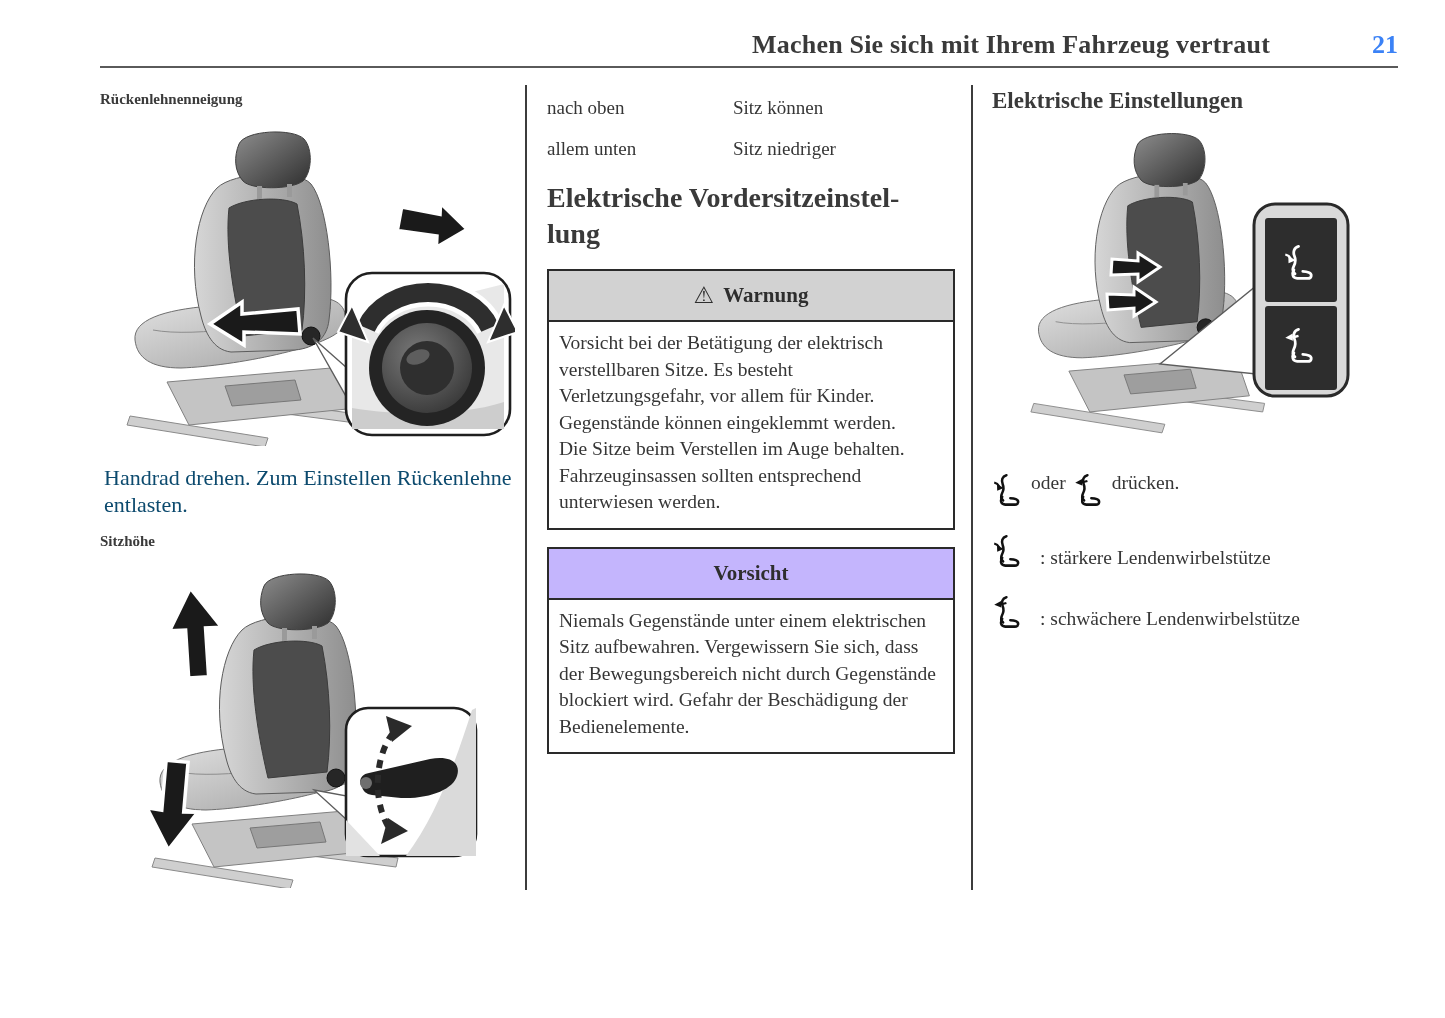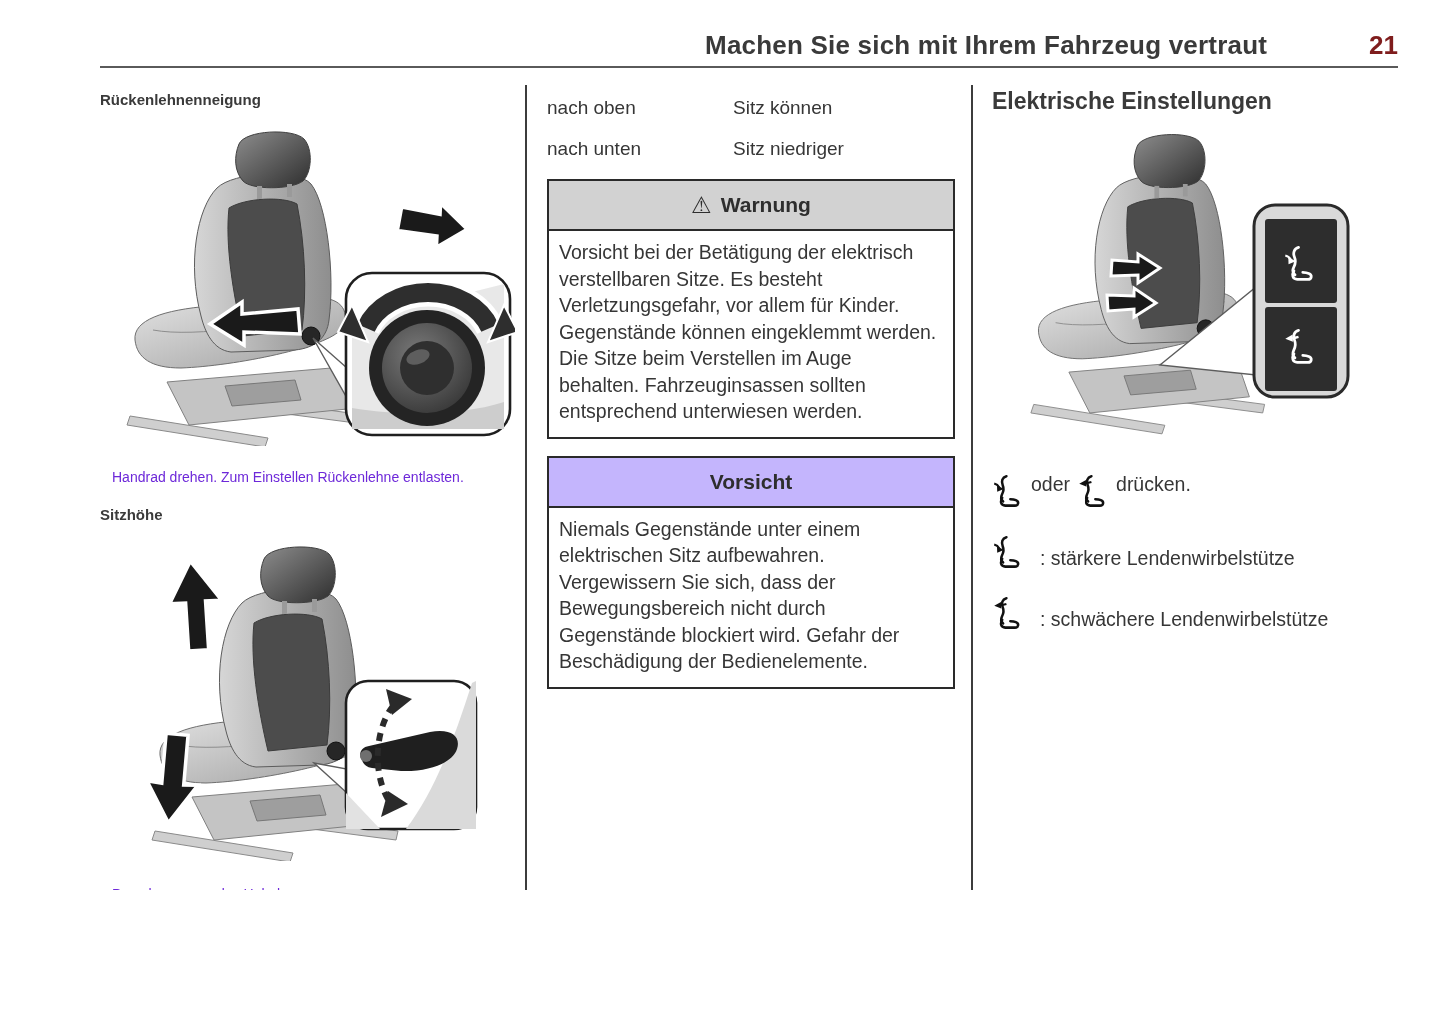--- a/index.html
+++ b/index.html
@@ -1,37 +1,37 @@
 <!DOCTYPE html>
 <html lang="de"><head>
 <meta charset="utf-8">
 <style>
   html,body{margin:0;padding:0;background:#fff;}
   .page{position:relative;width:1445px;height:890px;background:#ffffff;
-        font-family:Liberation Sans, sans-serif;color:#363636;overflow:hidden;}
+        font-family:Liberation Serif, serif;color:#363636;overflow:hidden;}
 
   
   .hdr{position:absolute;left:100px;right:47px;top:30px;display:flex;
        justify-content:flex-end;align-items:baseline;gap:102px;}
   .hdr-title{font-size:26px;font-weight:bold;color:#3a3a3a;letter-spacing:.2px;}
-  .hdr-page{font-size:26px;font-weight:bold;color:#7f1d1d;}
+  .hdr-page{font-size:26px;font-weight:bold;color:#3b82f6;}
   .hdr-rule{position:absolute;left:100px;right:47px;top:66px;height:2px;background:#5a5a5a;}
 
   
   .col{position:absolute;top:85px;}
   .col-left{left:100px;width:415px;}
   .col-mid{left:547px;width:408px;}
   .col-right{left:992px;width:418px;}
   .vdiv{position:absolute;top:85px;width:1.6px;height:888px;background:#3c3c3c;}
   .vdiv1{left:525px;} .vdiv2{left:971px;}
 
   h3.sub{margin:6px 0 0 0;font-size:15px;font-weight:bold;color:#3a3a3a;}
   h3.big{margin:3px 0 0 0;font-size:23px;font-weight:bold;color:#3a3a3a;}
   h2.sect{margin:18px 0 0 0;font-size:28px;font-weight:bold;line-height:36px;color:#3a3a3a;}
-  p.body{margin:14px 0 0 12px;font-size:14px;line-height:27px;color:#6d28d9;}
+  p.body{margin:14px 0 0 4px;font-size:22px;line-height:27px;color:#0c4a6e;}
   figure{margin:8px 0 0 0;}
 
   
   .kv{margin-top:9px;font-size:19px;line-height:27px;}
   .kv-row{display:flex;margin-bottom:14px;}
   .kv-key{width:186px;}
   .kv-val{flex:1;}
 
   
   .box{margin-top:17px;border:2px solid #2a2a2a;background:#fff;}
@@ -178,25 +178,29 @@
     <p class="body" style="margin-top:16px">Pumpbewegung des Hebels</p>
   </div>
 
   <div class="col col-mid">
     <div class="kv">
       <div class="kv-row">
         <span class="kv-key">nach oben</span>
         <span class="kv-val">Sitz können</span>
       </div>
       <div class="kv-row">
-        <span class="kv-key">nach unten</span>
+        <span class="kv-key">allem unten</span>
         <span class="kv-val">Sitz niedriger</span>
       </div>
     </div>
 
+    <h2 class="sect">
+        <span style="display:block">Elektrische Vordersitzeinstel-</span>
+        <span style="display:block">lung</span>
+      </h2>
 
     <div class="box">
       <div class="box-head gray">
         <span class="warn-glyph">⚠</span>
         <span>Warnung</span>
       </div>
       <div class="box-body">
         <p>Vorsicht bei der Betätigung der elektrisch verstellbaren Sitze. Es besteht Verletzungsgefahr, vor allem für Kinder. Gegenstände können eingeklemmt werden.</p>
         <p>Die Sitze beim Verstellen im Auge behalten. Fahrzeuginsassen sollten entsprechend unterwiesen werden.</p>
       </div>

